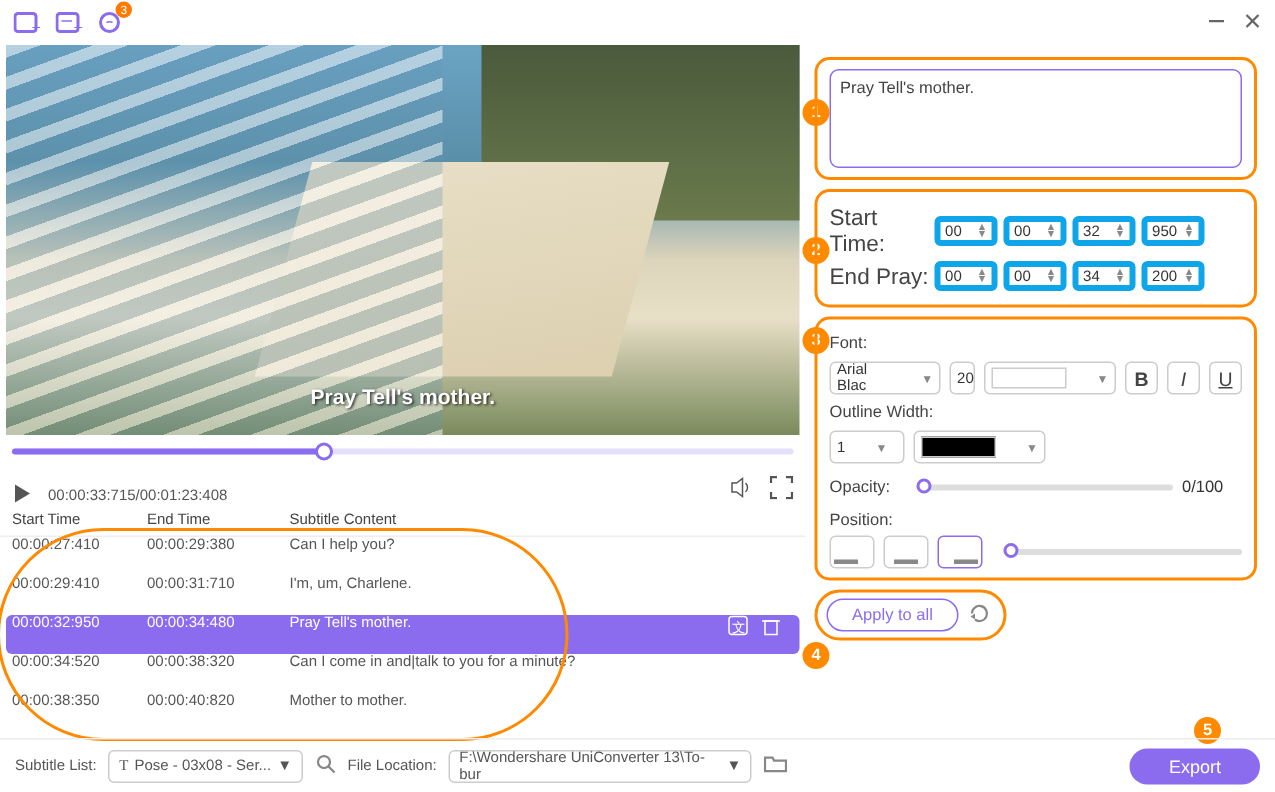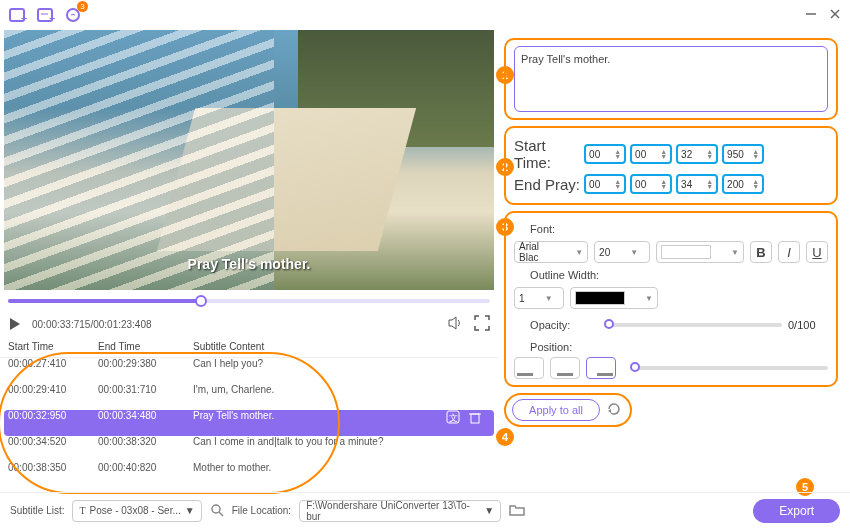--- a/index.html
+++ b/index.html
@@ -9,47 +9,47 @@
 .ticon{width:20px;height:20px;display:flex;align-items:center;justify-content:center;position:relative}
 .badge{position:absolute;top:-4px;right:-4px;background:#ff7a00;color:#fff;font-size:8px;width:11px;height:11px;border-radius:50%;text-align:center;line-height:11px}
 .main{display:flex;height:462px}
 .left{width:540px;display:flex;flex-direction:column}
 .preview{height:260px;background:linear-gradient(180deg,#6ba3c4 0%,#5a8fa8 30%,#dcd4bb 55%,#e8dfc7 70%,#7a8a5c 100%);position:relative;margin:0 4px}
 .subtitle-overlay{position:absolute;bottom:18px;left:0;right:0;text-align:center;color:#fff;font-weight:bold;font-size:14px;text-shadow:1px 1px 2px rgba(0,0,0,.8)}
 .timeline{height:22px;padding:4px 8px;display:flex;align-items:center}
 .track{flex:1;height:4px;background:#e4dffa;border-radius:2px;position:relative}
 .track-fill{position:absolute;left:0;width:40%;height:100%;background:#8b6cef;border-radius:2px}
 .playhead{position:absolute;left:40%;top:-4px;width:12px;height:12px;border-radius:50%;background:#fff;border:2px solid #8b6cef;margin-left:-6px}
-.controls{height:24px;display:flex;align-items:center;padding:0 8px;gap:10px}
+.controls{height:24px;display:flex;align-items:flex-end;padding:0 8px;gap:10px}
 .controls-right{margin-left:auto;display:flex;gap:10px}
 .play{width:14px;height:14px}
 .time{font-size:10px;color:#555}
 .table-head{height:22px;display:flex;align-items:center;padding:0 8px;font-size:10px;color:#444;border-bottom:1px solid #eee}
 .col-start{width:90px}.col-end{width:95px}.col-content{flex:1}
 .rows{position:relative;padding:0 4px}
 .ring{position:absolute;left:-2px;top:-6px;right:158px;bottom:-6px;border:2px solid #ff8a00;border-radius:120px;pointer-events:none}
 .row{height:26px;display:flex;padding:0 4px;font-size:10px;color:#555}
 .row .c1{width:90px}.row .c2{width:95px}.row .c3{flex:1}
 .row.selected{background:#8b6cef;color:#fff;border-radius:4px}
 .row-icons{display:flex;gap:8px;padding-right:8px}
 .right{flex:1;padding:8px 12px 0 6px;position:relative}
 .marker{position:absolute;width:18px;height:18px;border-radius:50%;background:#ff8a00;color:#fff;font-size:11px;text-align:center;line-height:18px;font-weight:bold;left:-2px}
 .box{border:2px solid #ff8a00;border-radius:10px;padding:6px 8px;margin-bottom:6px;position:relative}
 .textarea{border:1px solid #8b6cef;border-radius:6px;min-height:66px;padding:6px;font-size:11px;color:#444}
 .timerow{display:flex;align-items:center;margin:3px 0}
 .timerow label{width:68px;font-size:15px;color:#444}
-.spinner{width:42px;height:20px;border:2px solid #0ea5e9;border-radius:4px;display:flex;align-items:center;justify-content:space-between;padding:0 3px;margin:0 2px;font-size:10px}
+.spinner{width:42px;height:20px;border:4px solid #0ea5e9;border-radius:4px;display:flex;align-items:center;justify-content:space-between;padding:0 3px;margin:0 2px;font-size:10px}
 .spinner .arrows{display:flex;flex-direction:column;line-height:5px;font-size:7px;color:#888}
 .fontrow{display:flex;gap:6px;align-items:center;margin:6px 0}
 .sel{height:22px;border:1px solid #ccc;border-radius:4px;padding:0 4px;font-size:10px;display:flex;align-items:center;gap:20px;background:#fff}
 .sel .arr{font-size:8px;color:#888}
 .swatch{width:50px;height:14px;background:#fff;border:1px solid #ccc}
 .swatch.black{background:#000}
 .fmtbtn{width:22px;height:22px;border:1px solid #ccc;border-radius:4px;display:flex;align-items:center;justify-content:center;font-size:13px;color:#444}
-.label{font-size:11px;color:#444;margin:4px 16px}
+.label{font-size:11px;color:#444;margin:4px 0}
 .slider{flex:1;height:4px;background:#ddd;border-radius:2px;position:relative}
 .slider-knob{position:absolute;left:0;top:-4px;width:10px;height:10px;border:2px solid #8b6cef;border-radius:50%;background:#fff}
 .posbtns{display:flex;gap:6px;align-items:center}
 .posbtn{width:30px;height:22px;border:1px solid #ccc;border-radius:4px;display:flex;align-items:end;justify-content:center;padding:2px}
 .posbtn.sel2{border:1px solid #8b6cef}
 .posbtn .bar{width:16px;height:3px;background:#888}
 .apply{border:1px solid #8b6cef;color:#8b6cef;border-radius:14px;padding:4px 16px;background:#fff;font-size:11px}
 .refresh{width:18px;height:18px;display:inline-block;margin-left:6px}
 .footer{position:absolute;bottom:0;left:0;right:0;height:36px;border-top:1px solid #eee;display:flex;align-items:center;padding:0 10px;gap:8px;font-size:10px;color:#555}
 .fsel{height:22px;border:1px solid #ccc;border-radius:4px;padding:0 6px;display:flex;align-items:center;gap:4px;font-size:10px}
@@ -217,21 +217,21 @@
     </div>
 
     <div class="marker m3">3</div>
     <div class="box">
       <div class="label">Font:</div>
       <div class="fontrow">
         <div class="sel" style="width:74px">
             <span>Arial Blac</span>
             <span class="arr">▼</span>
           </div>
-        <div class="sel" style="width:56px">
+        <div class="sel" style="width:17px">
             <span>20</span>
             <span class="arr">▼</span>
           </div>
         <div class="sel">
             <div class="swatch"></div>
             <span class="arr">▼</span>
           </div>
         <div class="fmtbtn">
             <b>B</b>
           </div>

